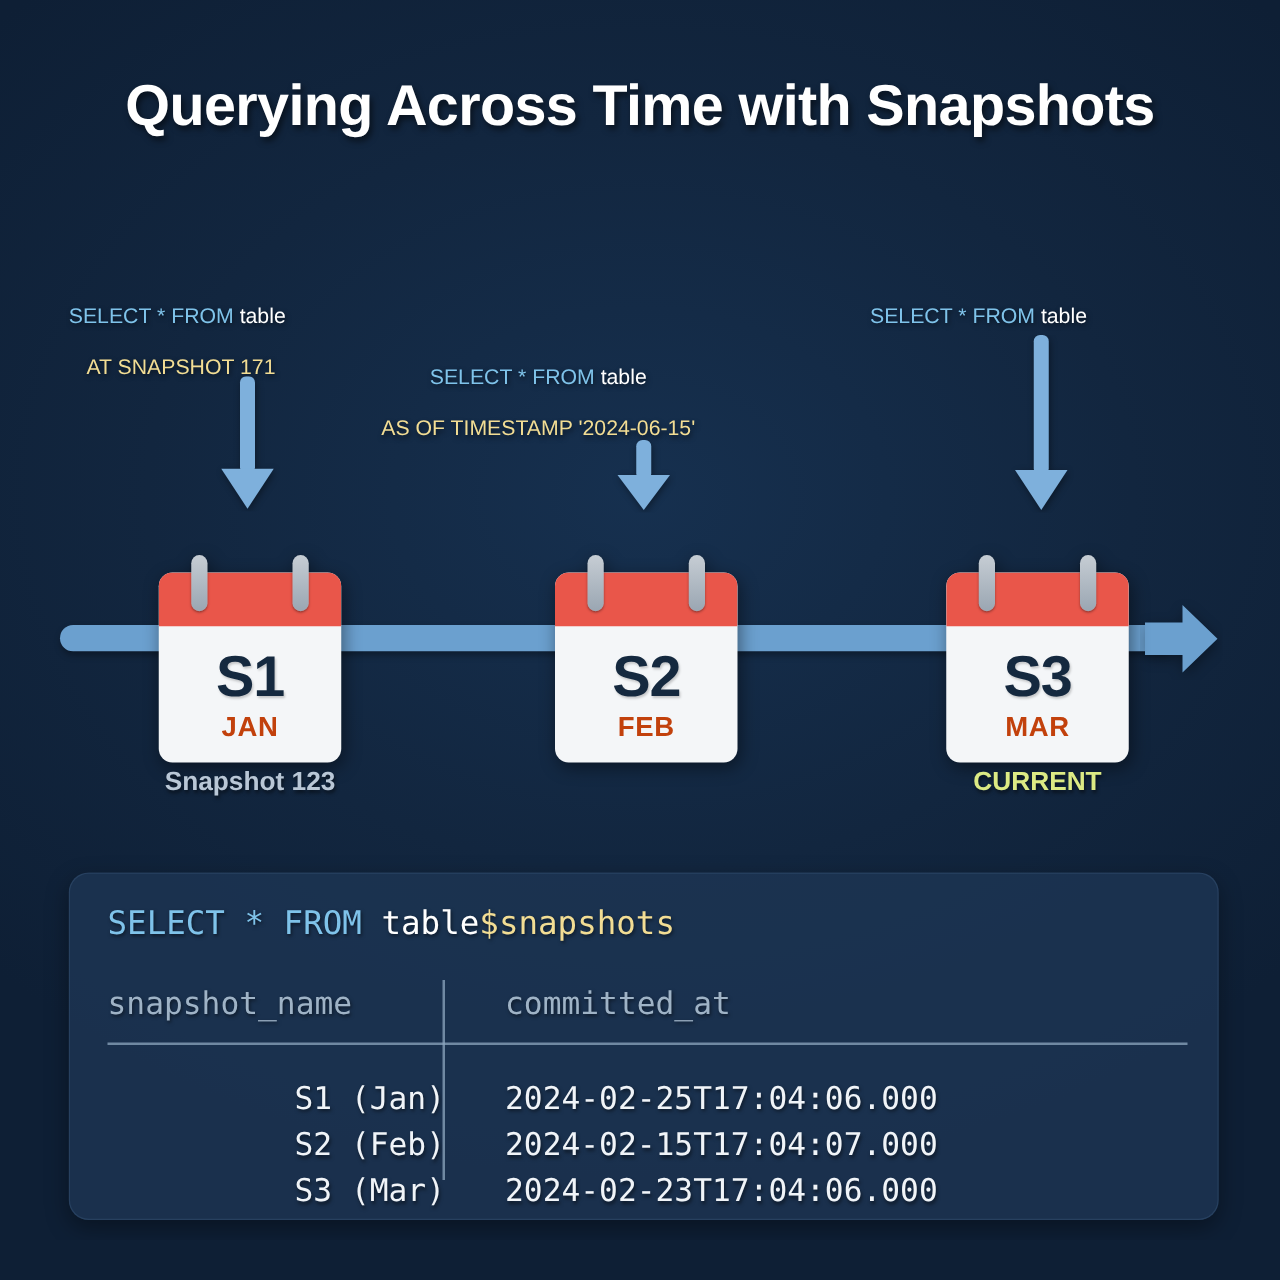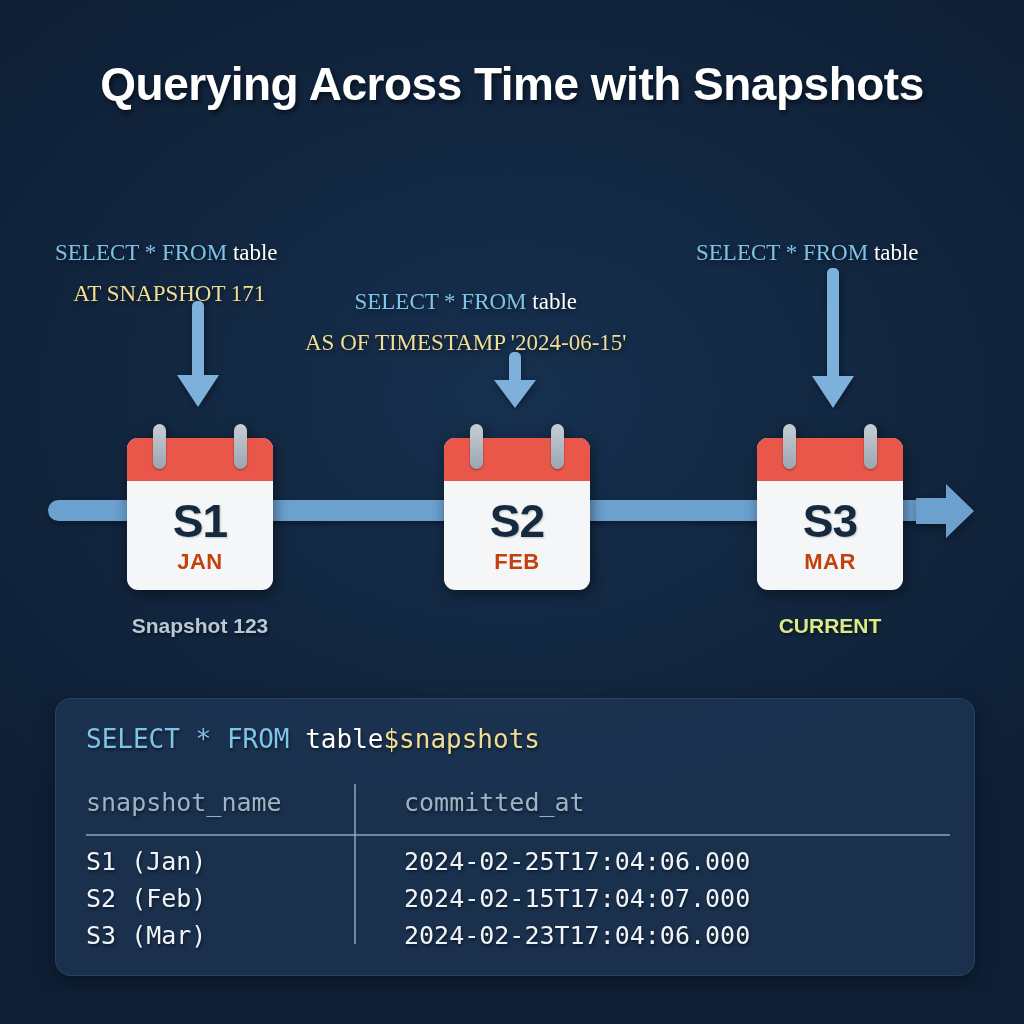--- a/index.html
+++ b/index.html
@@ -28,22 +28,22 @@
     font-size: 46px;
     font-weight: bold;
     letter-spacing: -0.5px;
     color: #ffffff;
     text-shadow: 2px 3px 5px rgba(0,0,0,0.55);
   }
 
   
   .annot {
     position: absolute;
-    font-family: Liberation Serif, serif;
-    font-size: 23px;
+    font-family: Liberation Sans, sans-serif;
+    font-size: 17px;
     line-height: 41px;
     white-space: nowrap;
     text-shadow: 1px 2px 4px rgba(0,0,0,0.55);
   }
   .annot .ln { display: block; }
   .annot .kw   { color: #7fc3ea; }
   .annot .star { color: #7fc3ea; }
   .annot .ident{ color: #ffffff; }
   .annot .clause { color: #f2dd94; }
   .annot-l1 { text-align: left; }
@@ -74,21 +74,21 @@
     top: 478px;
     width: 66px;
     height: 66px;
   }
 
   
   .cal {
     position: absolute;
     width: 146px;
     height: 166px;
-    top: 424px;
+    top: 444px;
     filter: drop-shadow(2px 4px 7px rgba(0,0,0,0.45));
   }
   .cal-rings {
     position: absolute;
     top: 0; left: 0; right: 0;
     height: 30px;
   }
   .ring {
     position: absolute;
     top: 0;
@@ -335,21 +335,21 @@
       <span class="ident">table</span><span class="suffix">$snapshots</span>
     </div>
 
     <div id="result-table">
       <div class="rt-head">
         <div class="rt-row">
           <div class="rt-c1">snapshot_name</div>
           <div class="rt-c2">committed_at</div>
         </div>
       </div>
-      <div class="rt-body" style="margin-top:22px;">
+      <div class="rt-body" style="margin-top:39px;text-align:right;">
         <div class="rt-row">
           <div class="rt-c1">S1 (Jan)</div>
           <div class="rt-c2">2024-02-25T17:04:06.000</div>
         </div>
         <div class="rt-row">
           <div class="rt-c1">S2 (Feb)</div>
           <div class="rt-c2">2024-02-15T17:04:07.000</div>
         </div>
         <div class="rt-row">
           <div class="rt-c1">S3 (Mar)</div>

